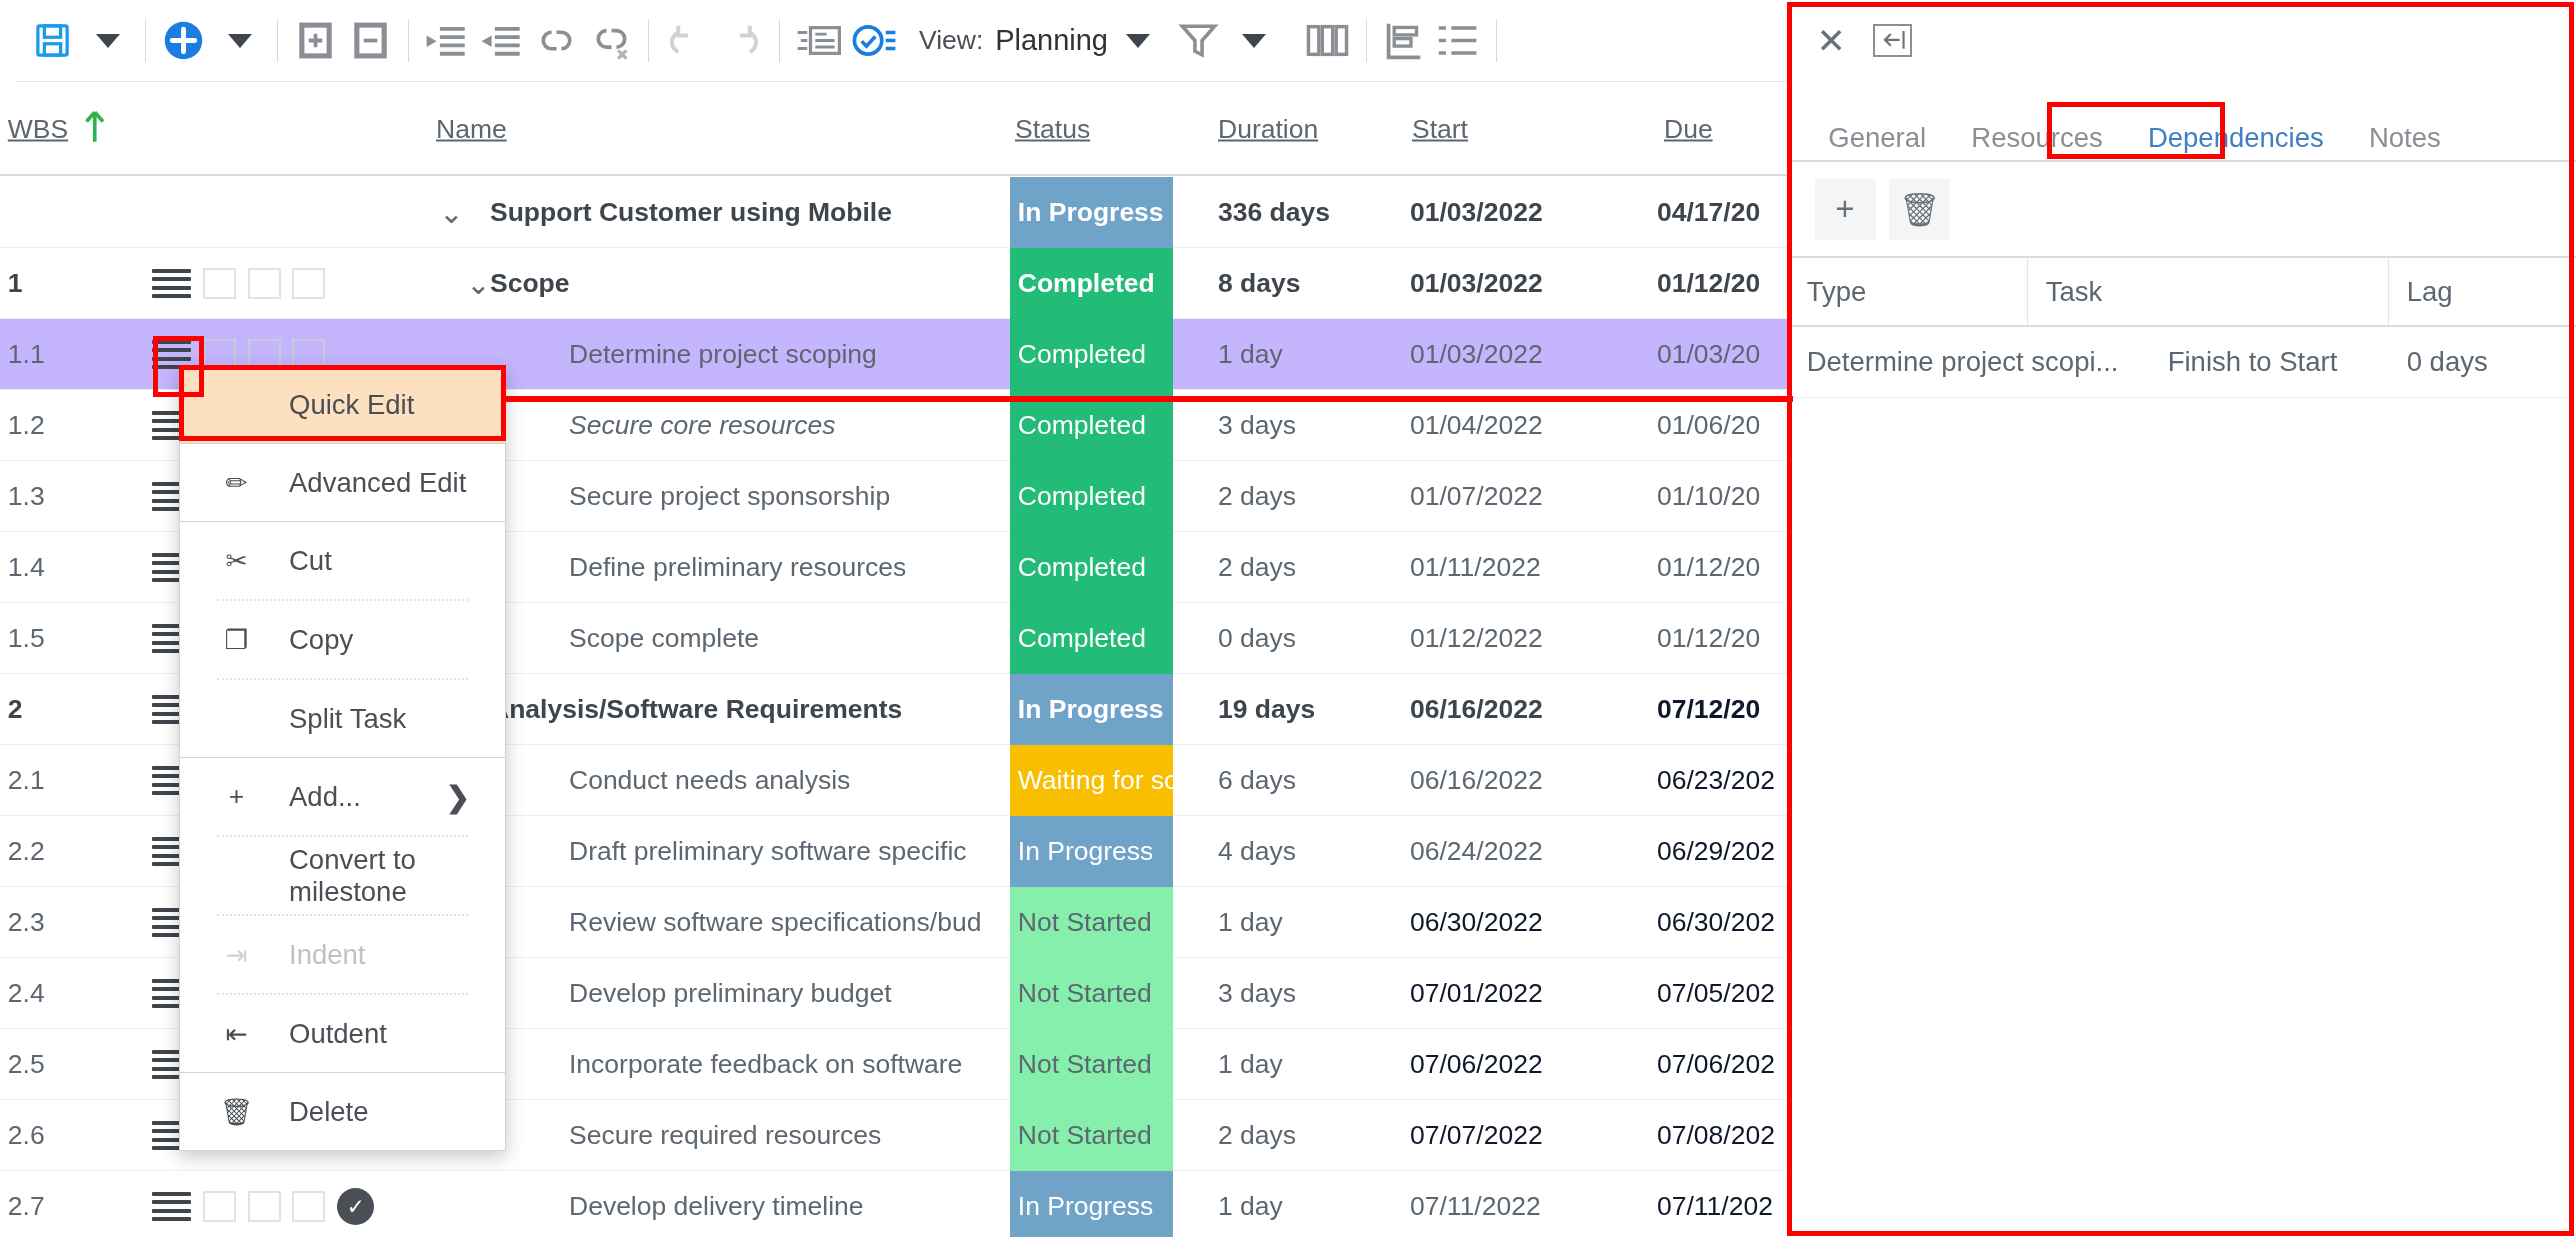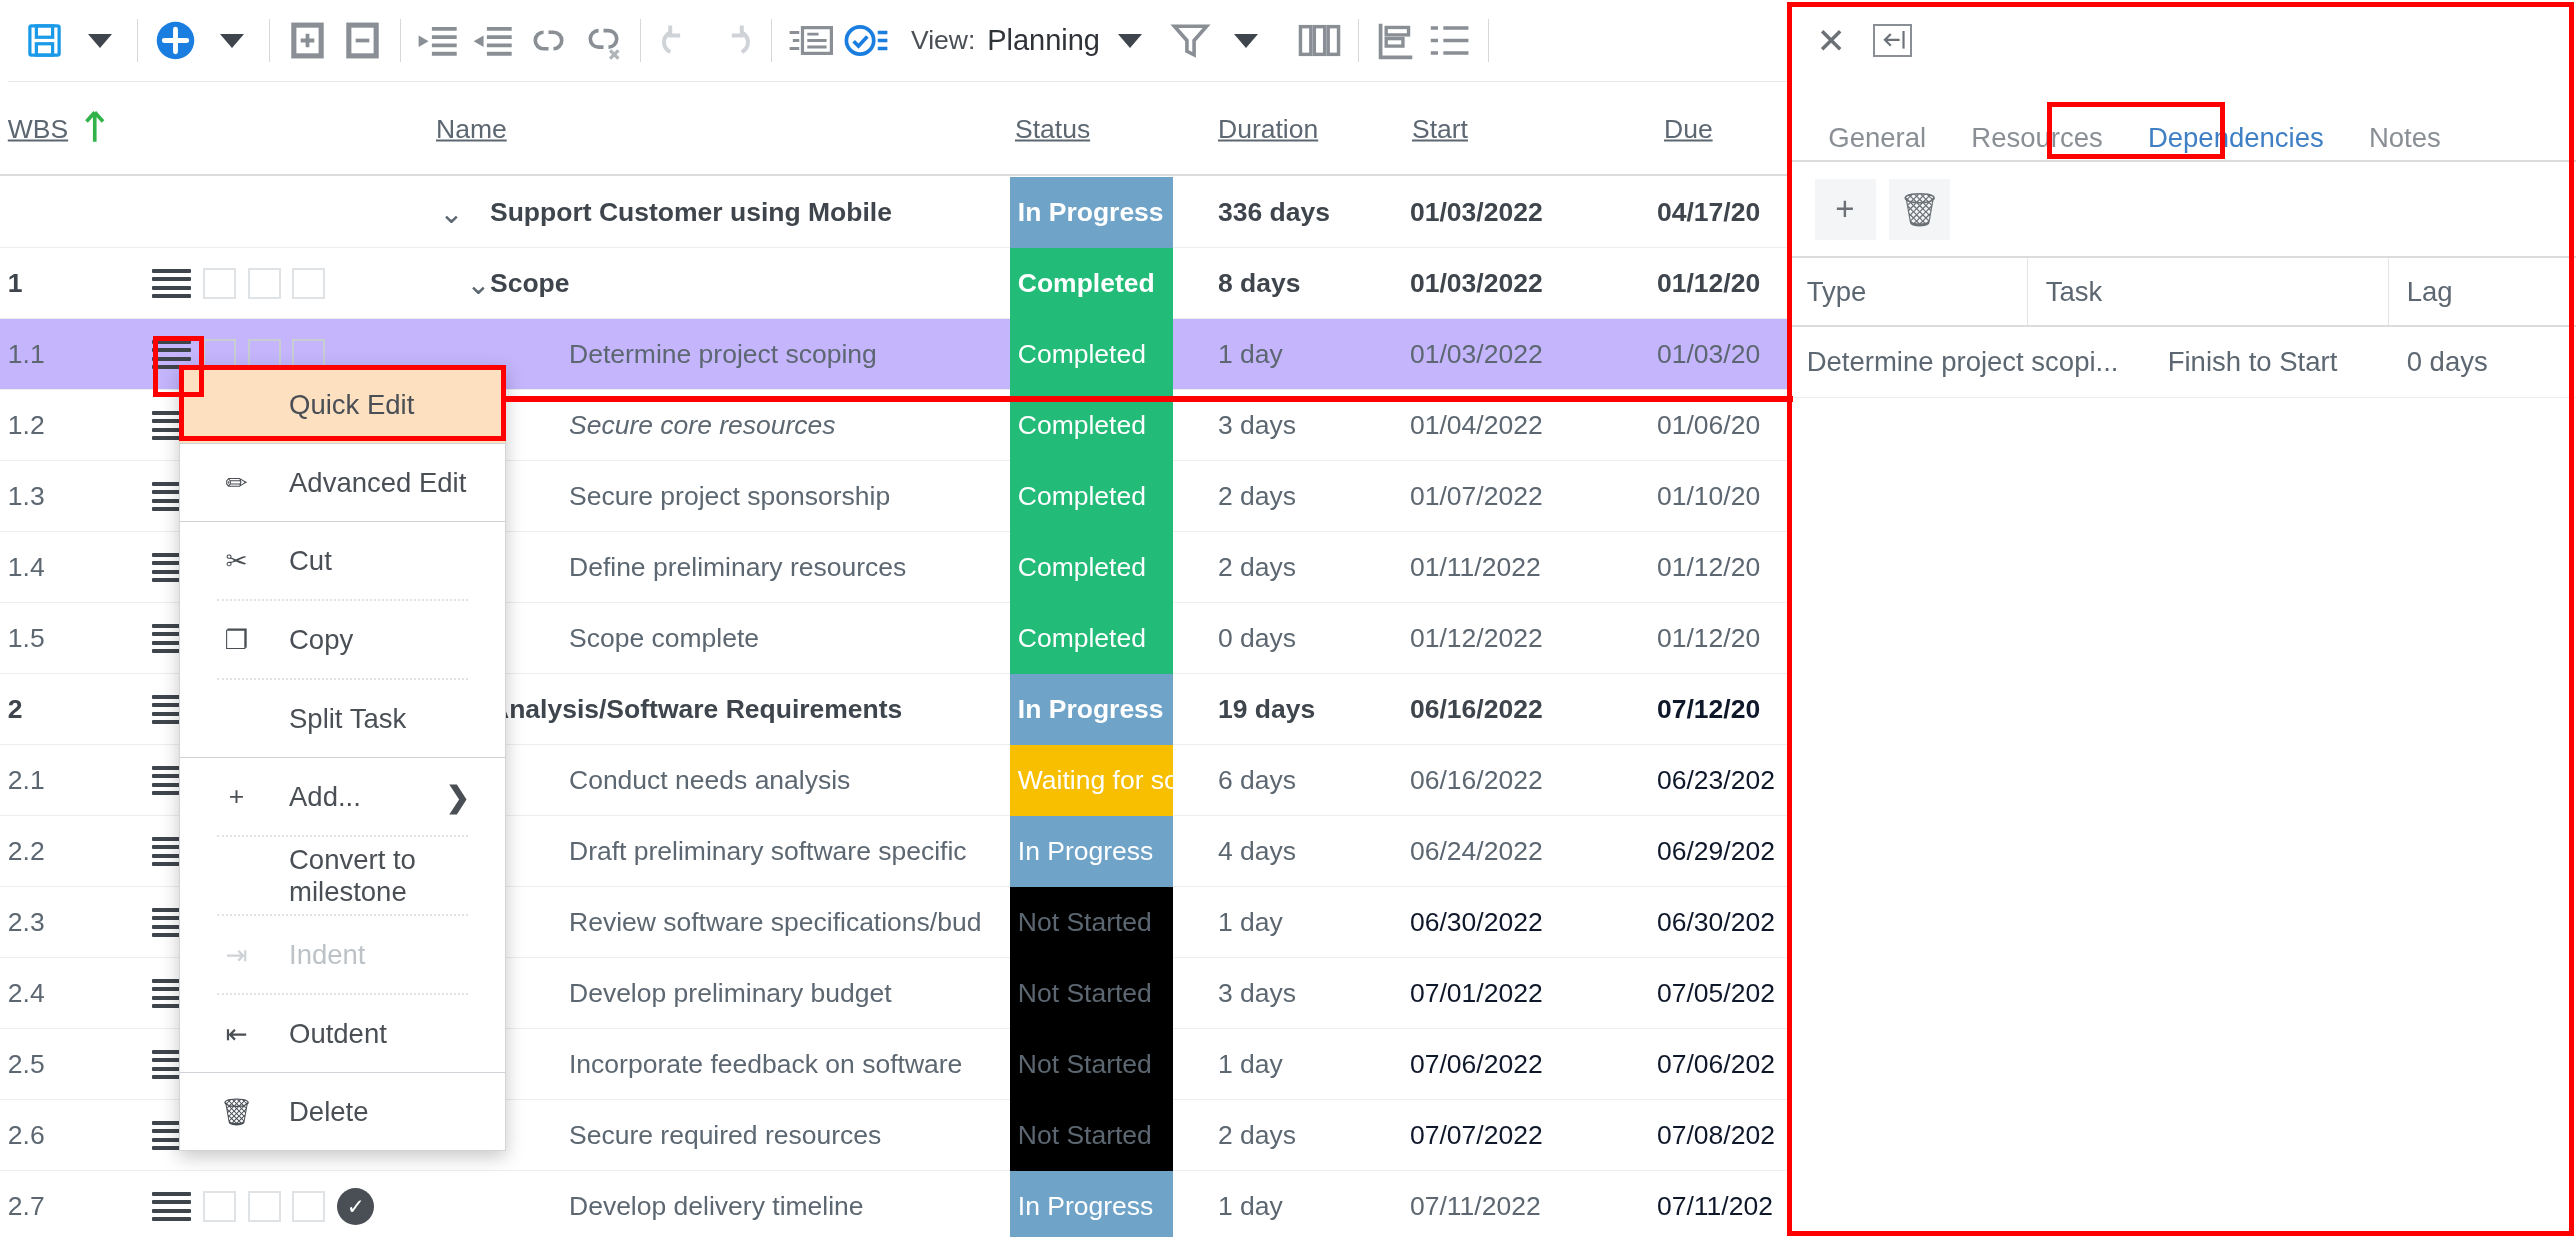--- a/index.html
+++ b/index.html
@@ -6,21 +6,21 @@
   html,body {
     width:2576px; height:1237px; overflow:hidden;
     font-family:"Liberation Sans", sans-serif;
     background:#ffffff;
     color:#4a4f55;
   }
   #app { position:relative; width:2576px; height:1237px; }
 
   
   .toolbar {
-    position:absolute; left:8px; top:0; width:1787px; height:82px;
+    position:absolute; left:16px; top:0; width:1787px; height:82px;
     background:#fff; border-bottom:1px solid #e6e6e6;
     display:flex; align-items:center; padding-left:9px;
   }
   .tb-btn {
     display:flex; align-items:center; justify-content:center;
     height:61px; min-width:55px; padding:0 5.9px; cursor:pointer;
   }
   .tb-sep { width:1px; height:43px; background:#d8d8d8; margin:0 9.8px; }
   .caret { width:0;height:0;border-left:12.7px solid transparent;border-right:12.7px solid transparent;border-top:14.7px solid #3f454c; }
   .icon-sq { stroke:#8a8f95; fill:none; stroke-width:3; }
@@ -48,21 +48,21 @@
   .c-name { left:490px; width:510px; }
   .c-name.group { font-weight:bold; color:#3f454c; }
   .c-status{ left:1010px; width:163px; color:#fff; padding-left:7.8px; overflow:hidden; white-space:nowrap; }
   .c-dur  { left:1218px; width:157px; }
   .c-start{ left:1410px; width:211px; }
   .c-due  { left:1657px; width:196px; }
 
   .st-inprogress { background:#6fa3c7; }
   .st-completed  { background:#22bb77; }
   .st-waiting    { background:#f7bf00; }
-  .st-notstarted { background:#000000; color:#5c6771 !important; }
+  .st-notstarted { background:#86efac; color:#5c6771 !important; }
 
   .rowicons { display:flex; align-items:center; gap:11.8px; }
   .ham { width:39px; height:29px; display:flex; flex-direction:column; justify-content:space-between; cursor:pointer; }
   .ham i { display:block; height:3.9px; background:#3f454c; border-radius:1px; }
   .mini { width:33px; height:31px; border:2.9px solid #dfe3e6; }
   .mini.dark { border-color:#c8cdd1; }
   .chev { font-size:29px; color:#5c6771; cursor:pointer; }
   .doneDot { width:37px;height:37px;border-radius:50%;background:#4a4f55;display:flex;align-items:center;justify-content:center;color:#fff;font-size:21.6px; }
 
   

